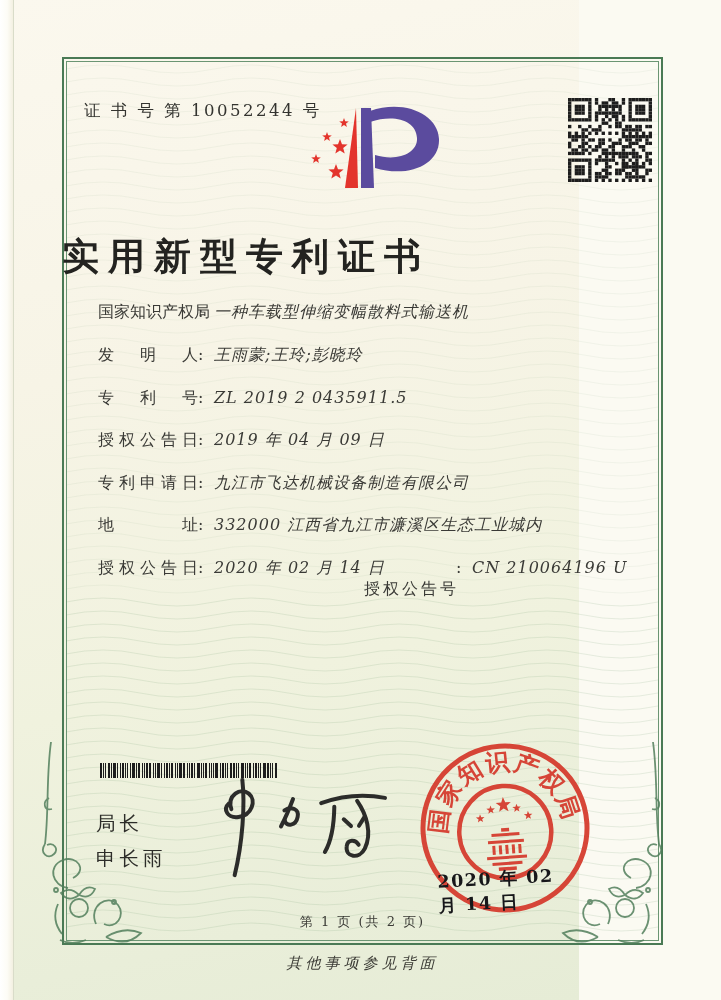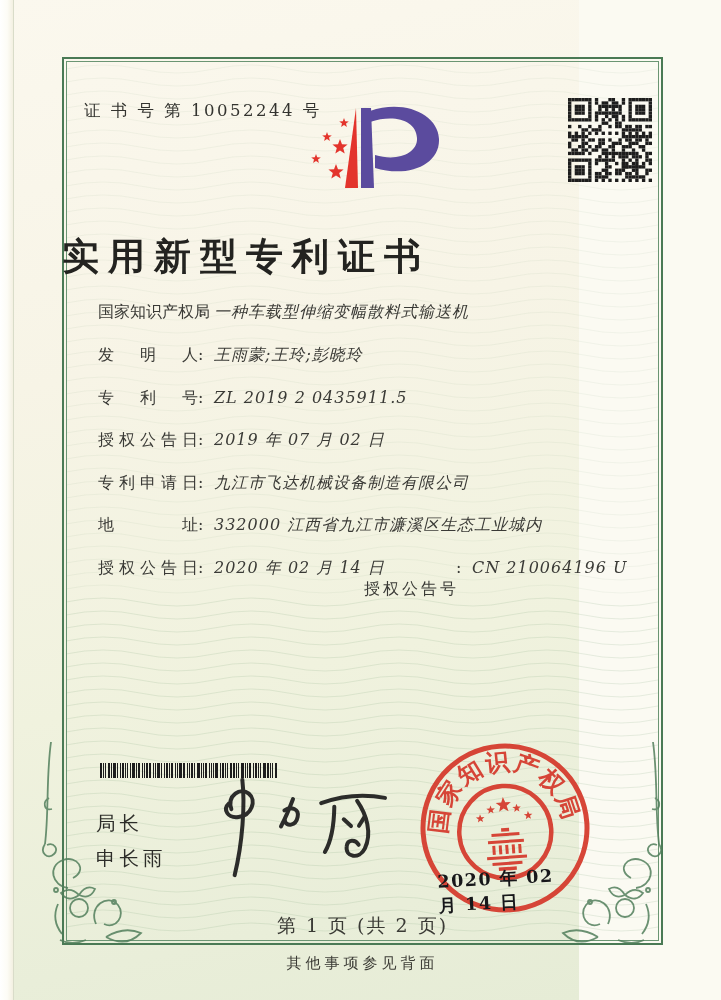--- a/index.html
+++ b/index.html
@@ -49,24 +49,24 @@
   }
   .body-text p{margin:0;text-indent:2em;}
   .barcode{left:100px;top:763px;}
   .signer{left:96px;top:806px;font-size:19.5px;line-height:1.8;color:#2d2d29;letter-spacing:4px;}
   .signature{left:188px;top:773px;transform:rotate(-2deg);}
   .seal{left:417px;top:740px;width:176px;height:176px;transform:rotate(-4deg);opacity:.93;}
   .seal-date{
     left:438px;top:866px;font-size:17.5px;font-weight:600;color:#17171a;
     letter-spacing:1.5px;transform:rotate(-3deg);
   }
-  .page-info{left:62px;top:913px;width:601px;text-align:center;font-size:19px;
+  .page-info{left:62px;top:913px;width:601px;text-align:center;font-size:13px;
     letter-spacing:2px;color:#3a3a35;}
   .footer-note{left:62px;top:954px;width:601px;text-align:center;font-size:15px;
-    letter-spacing:4px;color:#3c3c36;}
+    letter-spacing:4px;color:#3c3c36;font-style:italic;}
   .flourish{pointer-events:none;}
   .fl-left{left:34px;top:740px;}
   .fl-right{left:538px;top:740px;transform:scaleX(-1);}
 </style>
 </head>
 <body>
 
 <div class="photo">
 
   <div class="spine"></div>
@@ -515,21 +515,21 @@
     <div class="frow" style="top:0;">
       <span class="flabel">国家知识产权局</span><span class="fcolon">:</span><span class="fvalue">一种车载型伸缩变幅散料式输送机</span>
     </div>
     <div class="frow" style="top:43px;">
       <span class="flabel">发明人</span><span class="fcolon">:</span><span class="fvalue">王雨蒙;王玲;彭晓玲</span>
     </div>
     <div class="frow" style="top:86px;">
       <span class="flabel">专利号</span><span class="fcolon">:</span><span class="fvalue">ZL 2019 2 0435911.5</span>
     </div>
     <div class="frow" style="top:128px;">
-      <span class="flabel">授权公告日</span><span class="fcolon">:</span><span class="fvalue">2019 年 07 月 02 日</span>
+      <span class="flabel">授权公告日</span><span class="fcolon">:</span><span class="fvalue">2019 年 04 月 09 日</span>
     </div>
     <div class="frow" style="top:171px;">
       <span class="flabel">专利申请日</span><span class="fcolon">:</span><span class="fvalue">九江市飞达机械设备制造有限公司</span>
     </div>
     <div class="frow" style="top:213px;">
       <span class="flabel">地址</span><span class="fcolon">:</span><span class="fvalue">332000 江西省九江市濂溪区生态工业城内</span>
     </div>
     <div class="frow" style="top:256px;">
       <span class="flabel">授权公告日</span><span class="fcolon">:</span><span class="fvalue">2020 年 02 月 14 日</span>
       <span class="pair2">

